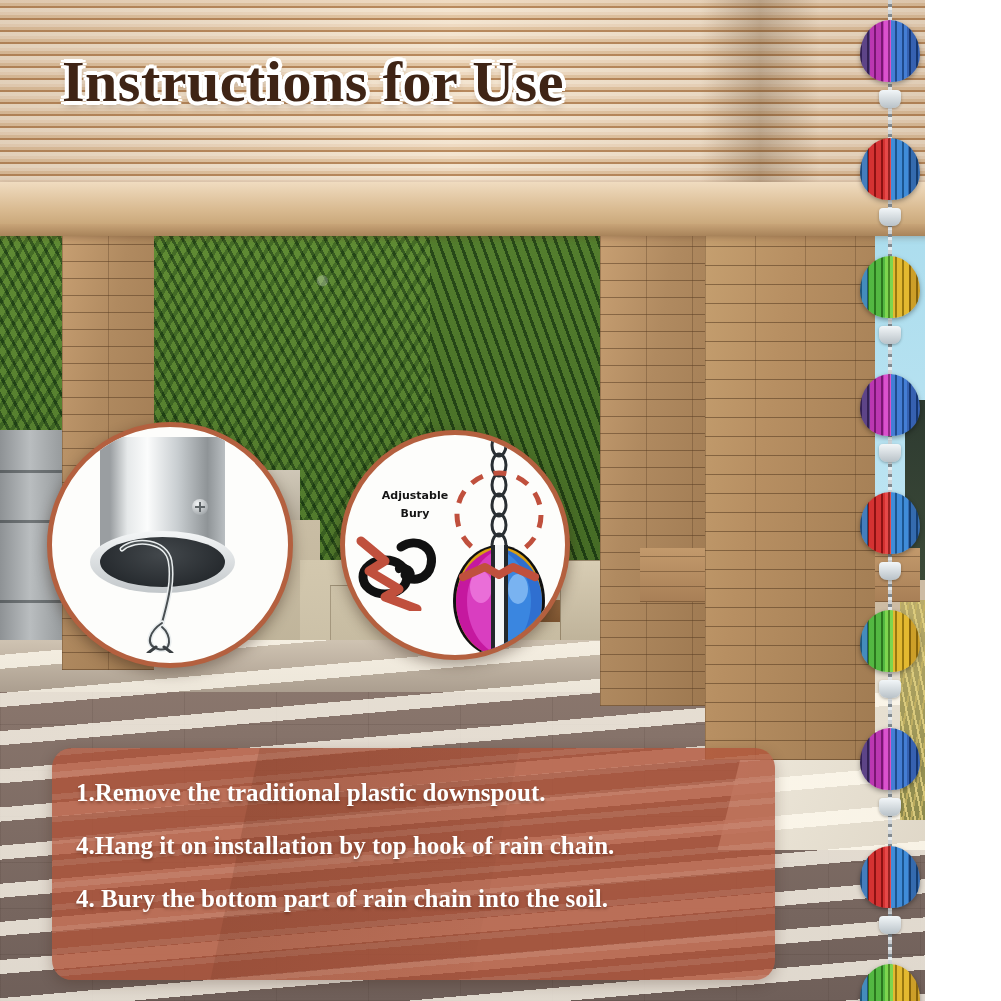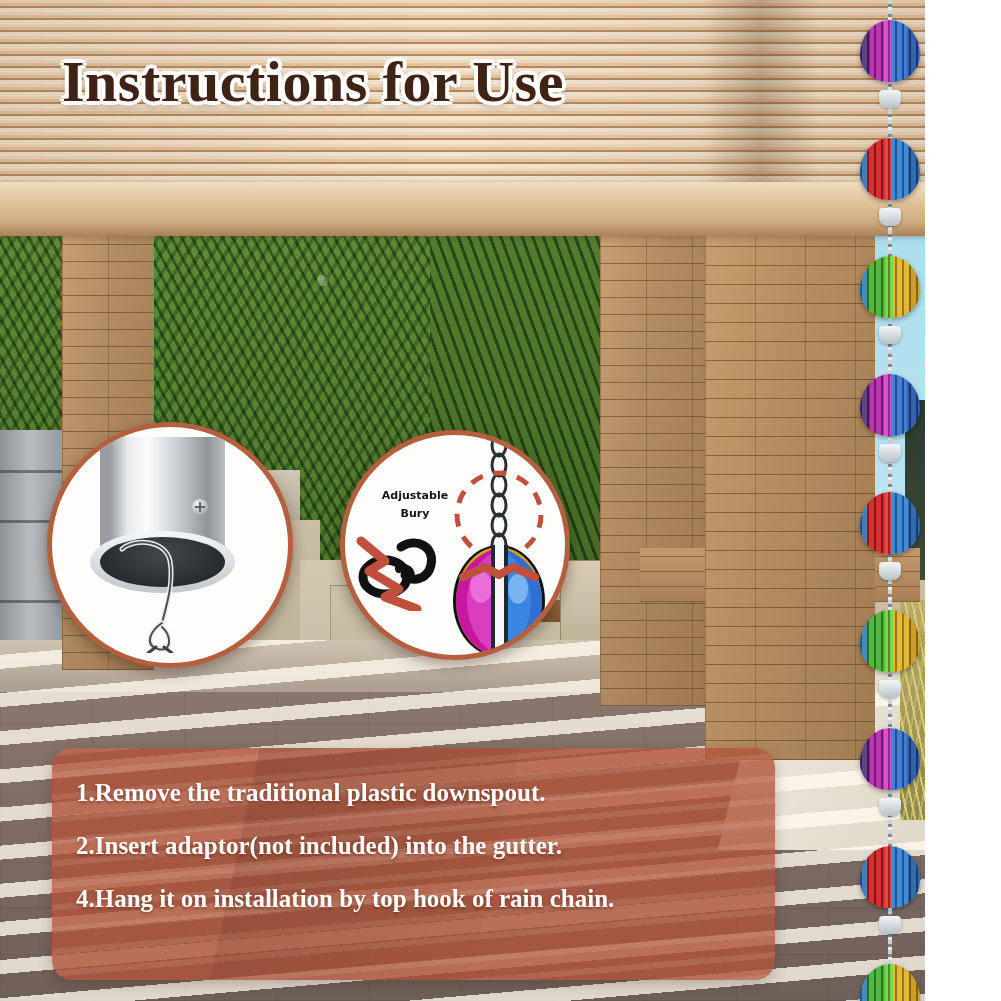--- a/index.html
+++ b/index.html
@@ -483,18 +483,18 @@
 
       <path d="M22 148 L 44 138 L 58 146 L 72 138 L 94 148" fill="none" stroke="#c0503d" stroke-width="8" stroke-linecap="round" stroke-linejoin="round"></path>
     </svg>
   </div>
 
   <div class="panel">
     <div class="panel-stripes"></div>
     <div class="panel-shade"></div>
     <div class="steps">
       <div class="step">1.Remove the traditional plastic downspout.</div>
-      <div class="step">2.Insert adaptor(not included) into the gutter.</div>
       <div class="step">4.Hang it on installation by top hook of rain chain.</div>
+      <div class="step">4. Bury the bottom part of rain chain into the soil.</div>
     </div>
   </div>
 
 </div>
 
 </body></html>

